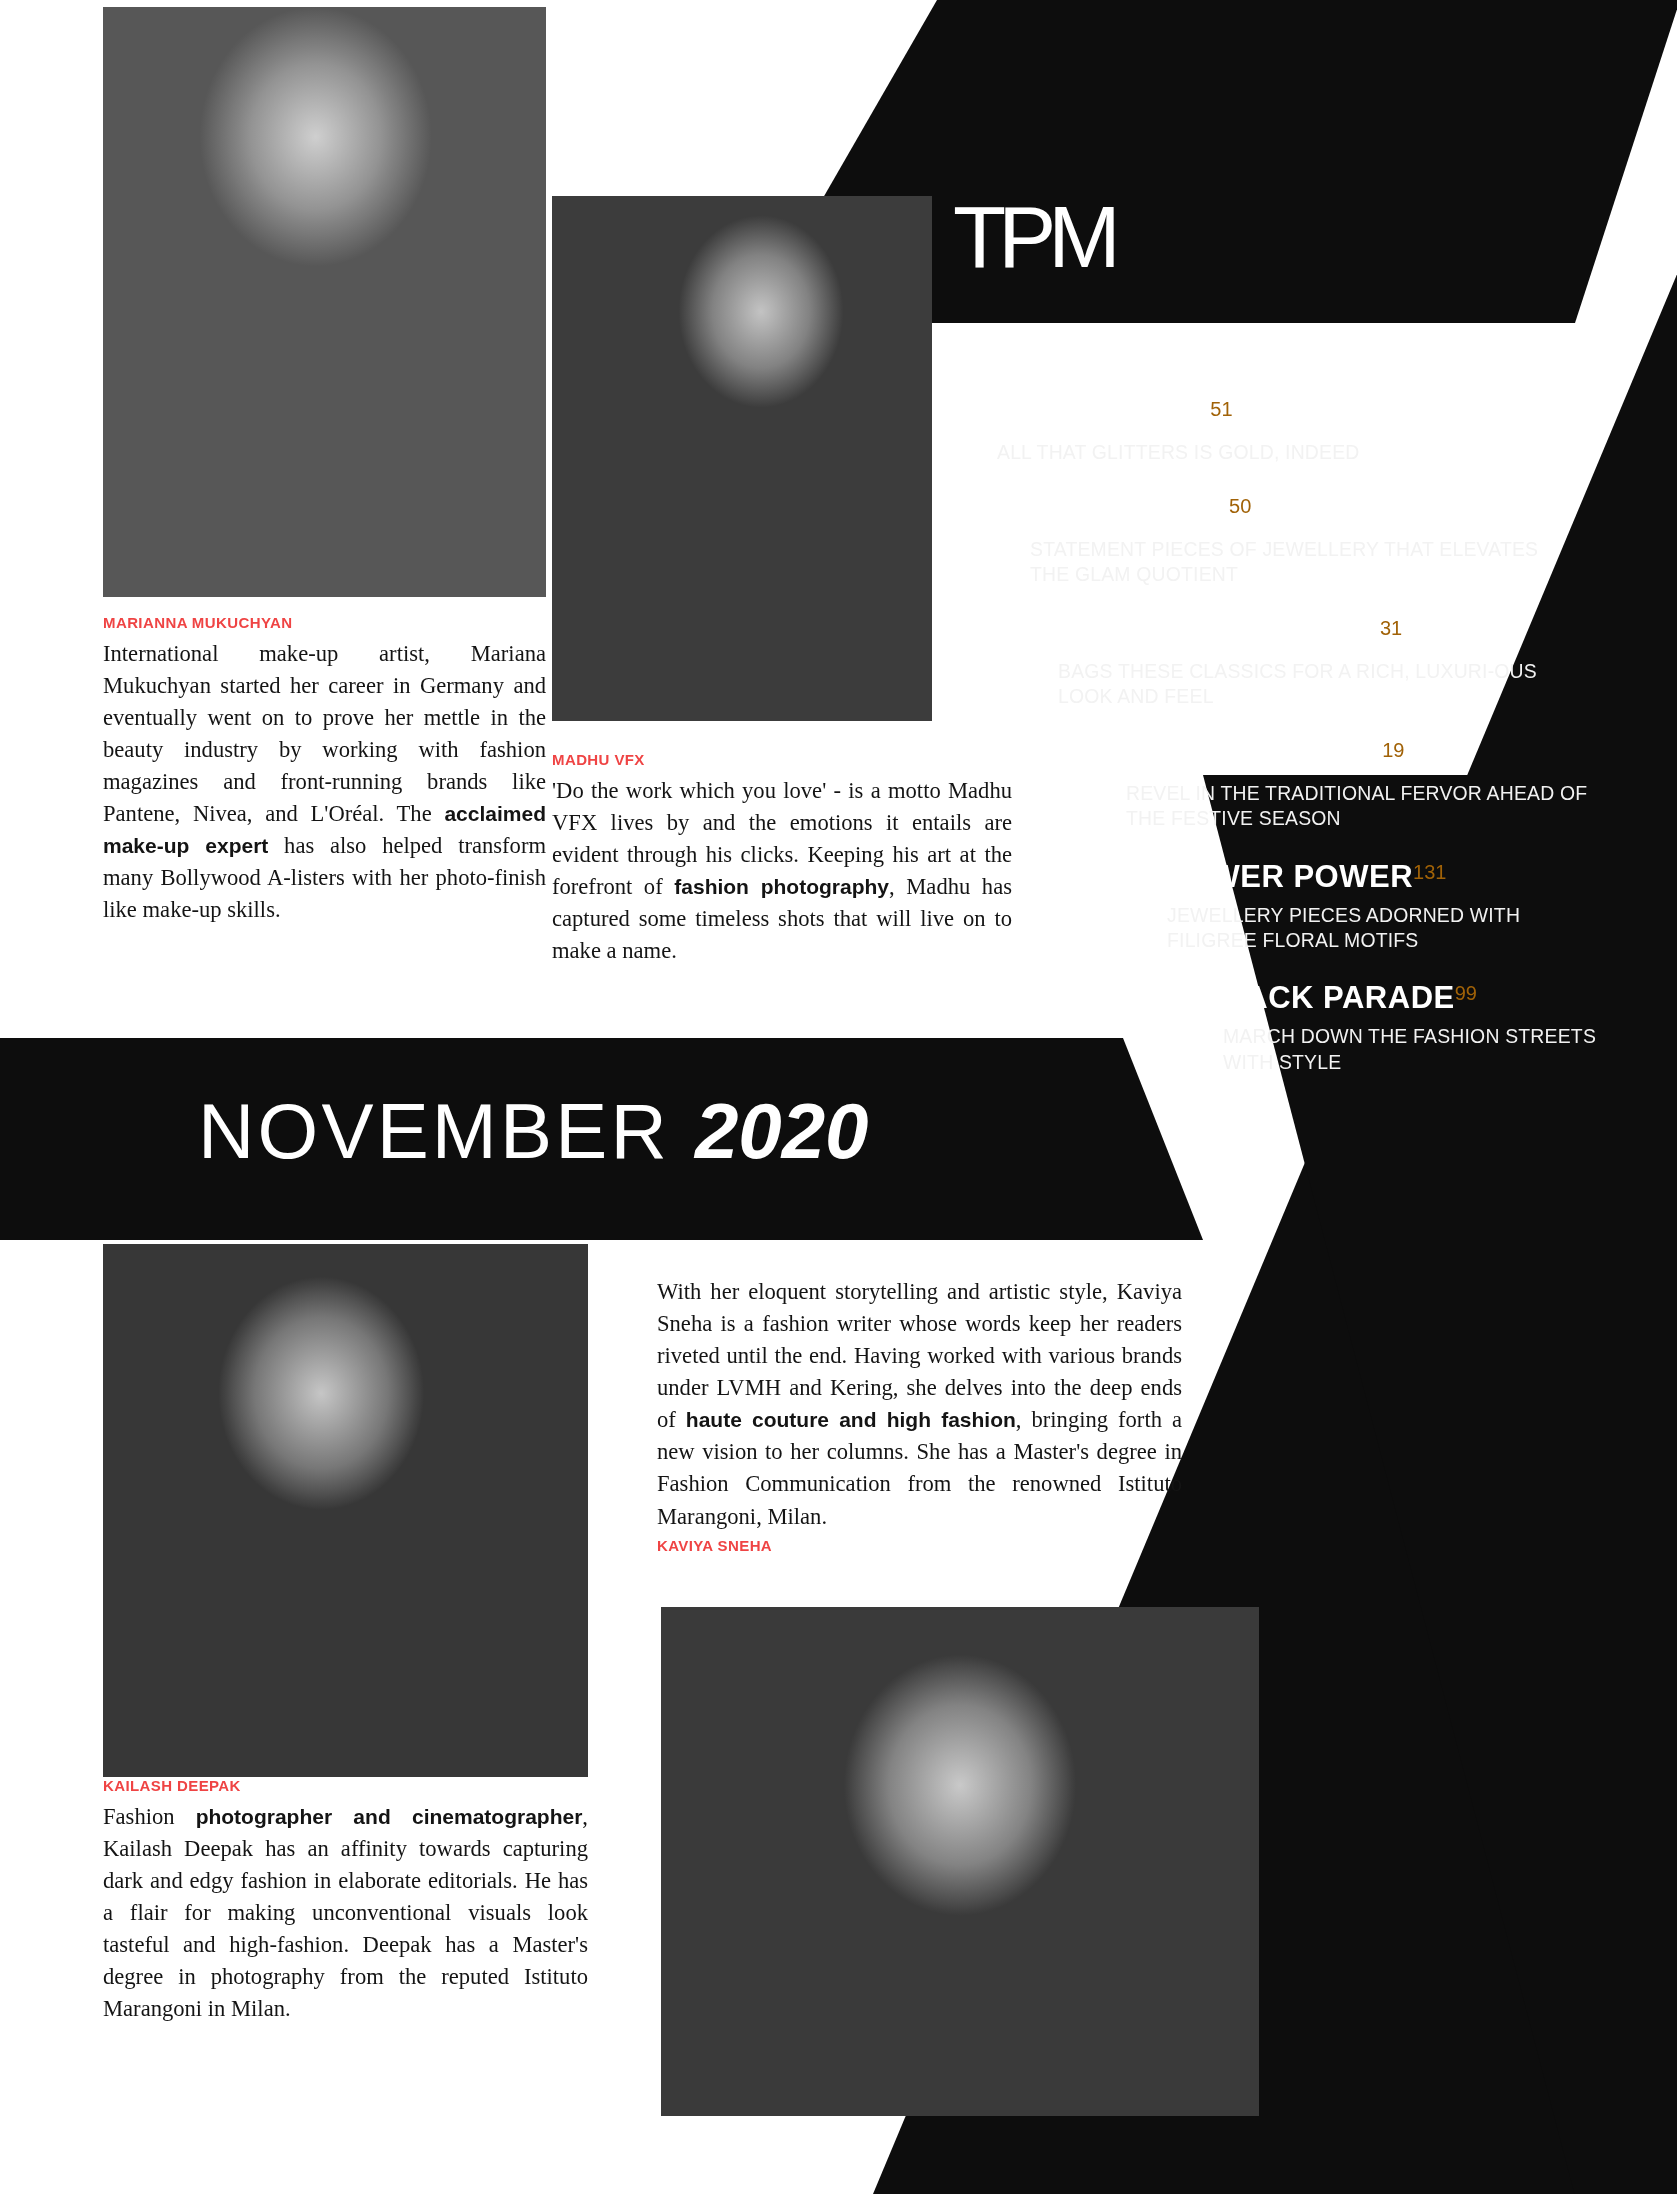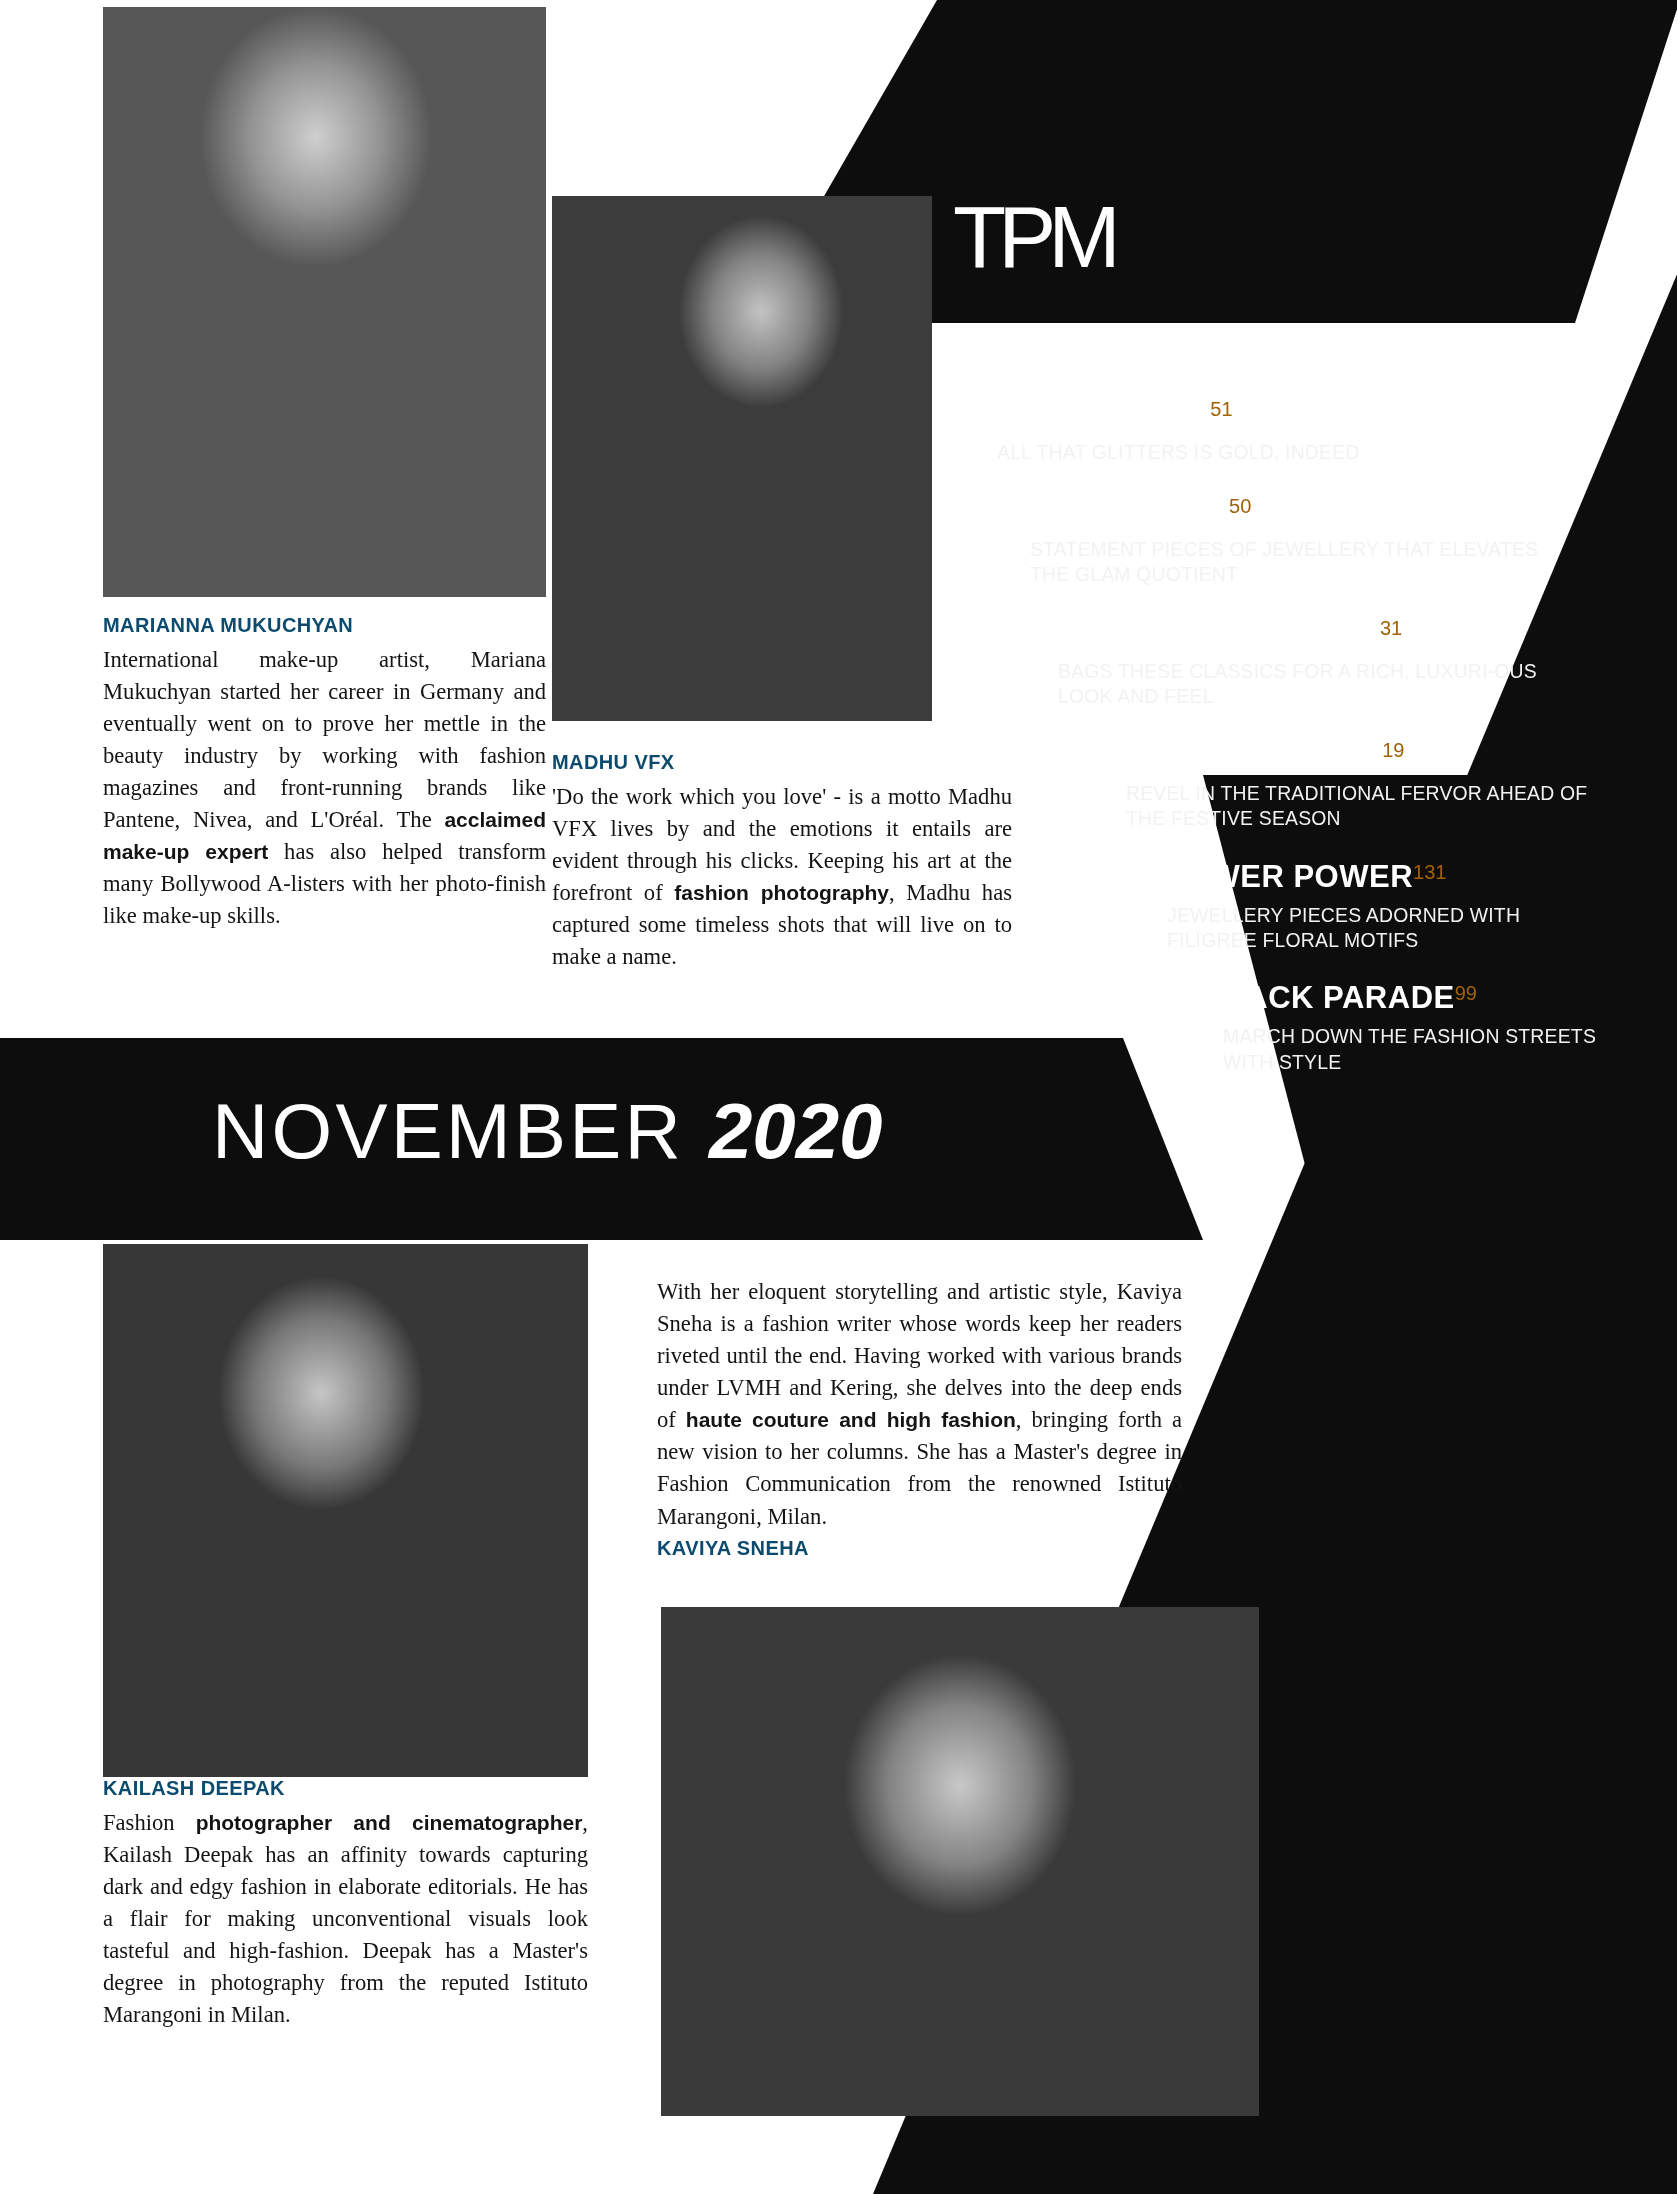--- a/index.html
+++ b/index.html
@@ -103,23 +103,23 @@
       radial-gradient(ellipse 129px 145px at 50% 35%, #d2c8bd 0%, #8b8279 55%, #3d3935 90%),
       radial-gradient(ellipse 258px 210px at 50% 85%, #2c2a27 0%, #131211 80%),
       linear-gradient(170deg, #b5ada3 0%, #6d665f 40%, #232120 100%);
   }
 
   
   .bio { position: absolute; }
   .bio-name {
     font-family: "Liberation Sans", sans-serif;
     font-weight: bold;
-    font-size: 20px;
+    font-size: 15px;
     letter-spacing: 0.4px;
-    color: #0c4a6e;
+    color: #ef4444;
     margin-bottom: 6.5px;
   }
   .bio-body {
     font-family: "Liberation Serif", serif;
     font-size: 22.6px;
     line-height: 1.42;
     color: #141414;
     text-align: justify;
     text-justify: inter-word;
   }
@@ -178,21 +178,21 @@
   .toc-item:nth-child(4) .toc-desc { margin-left: 20px; }
   .toc-item:nth-child(5) { margin-left: 194px; width: 468px; }
   .toc-item:nth-child(5) .toc-desc { margin-left: 20px; }
   .toc-item:nth-child(6) { margin-left: 250px; width: 420px; }
   .toc-item:nth-child(6) .toc-desc { margin-left: 20px; }
 
   
   #month-text {
     position: absolute;
     top: 1086px;
-    left: 212px;
+    left: 198px;
     color: #ffffff;
     font-family: "Liberation Sans", sans-serif;
     font-size: 78px;
     letter-spacing: 3.2px;
     white-space: nowrap;
   }
   #month-text .year {
     font-weight: bold;
     font-style: italic;
     letter-spacing: 0;

